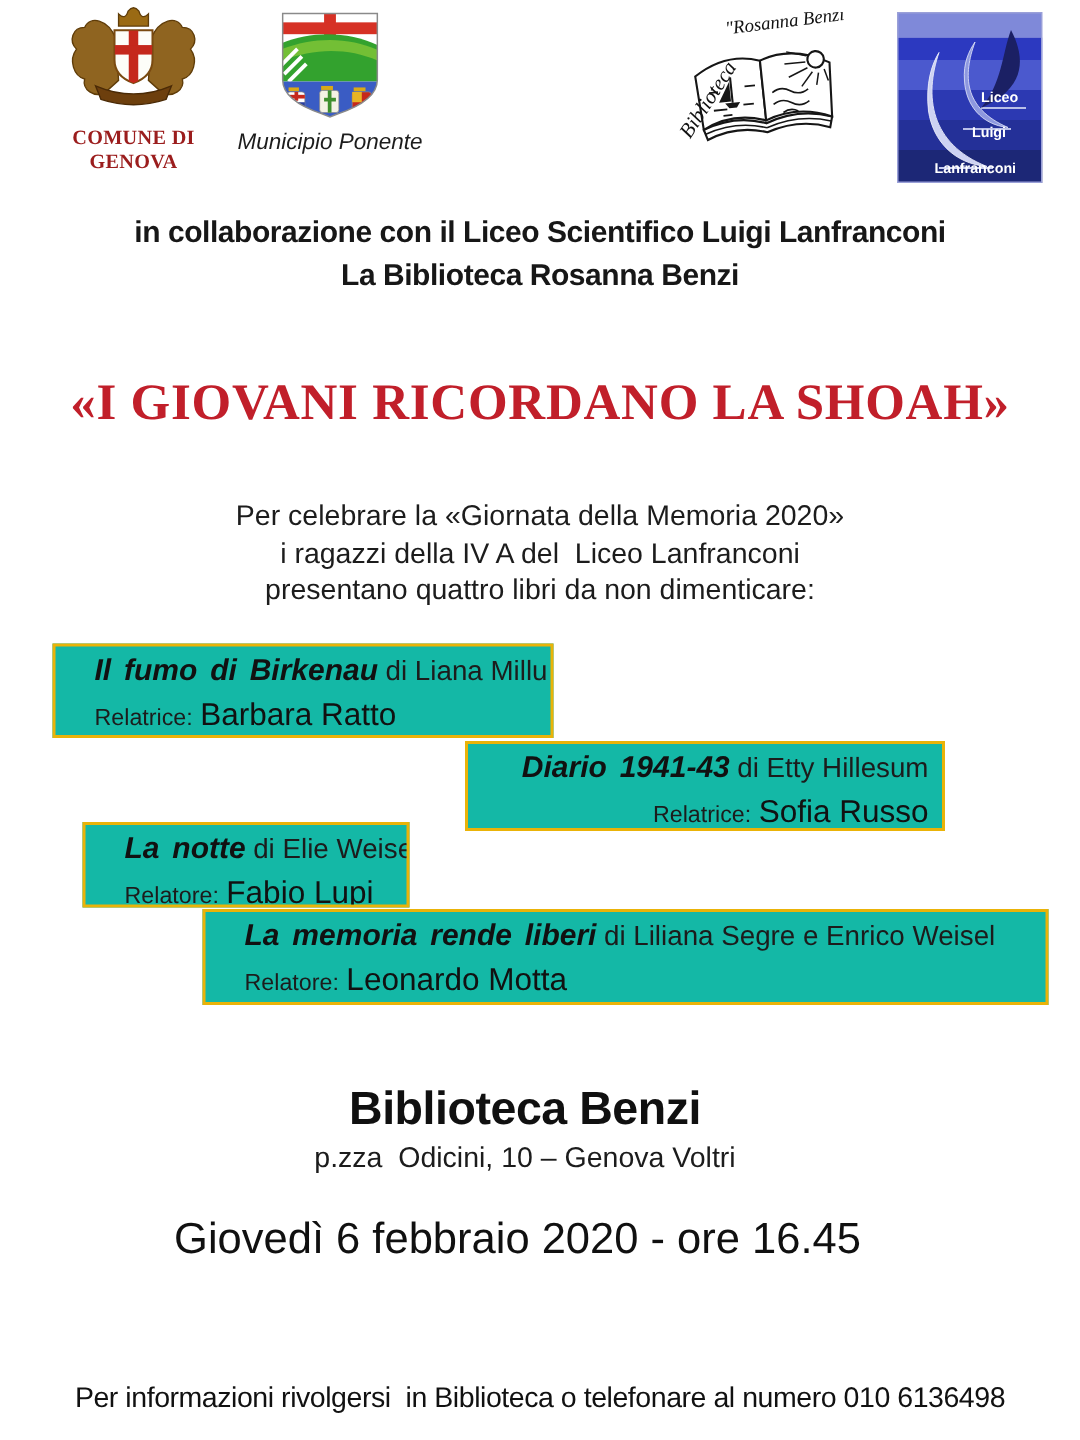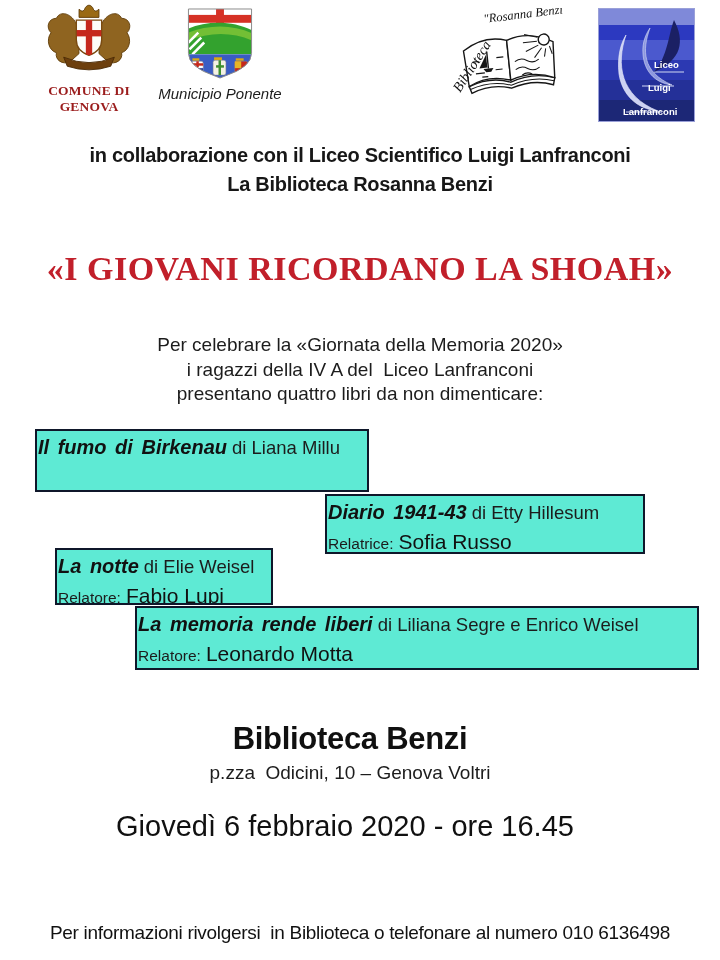--- a/index.html
+++ b/index.html
@@ -30,25 +30,25 @@
   .main-title{
     top:250px;font-family:"Liberation Serif",serif;font-weight:bold;
     font-size:34px;color:#c11f2a;letter-spacing:.5px;
   }
 
   
   .subtitle{top:333px;font-size:19px;line-height:24.5px;color:#1c1c1c;}
 
   
   .book-box{
-    position:absolute;background:#5eead4;border:2px solid #0f172a;
-    box-sizing:border-box;padding:3px 9px 0 1px;overflow:hidden;
+    position:absolute;background:#14b8a6;border:2px solid #eab308;
+    box-sizing:border-box;padding:3px 9px 0 26px;overflow:hidden;
   }
   .box-1{left:35px;top:429px;width:334px;height:63px;}
-  .box-2{left:325px;top:494px;width:320px;height:60px;}
+  .box-2{left:310px;top:494px;width:320px;height:60px;text-align:right;}
   .box-3{left:55px;top:548px;width:218px;height:57px;}
   .box-4{left:135px;top:606px;width:564px;height:64px;}
   .book-line1{line-height:26px;white-space:nowrap;}
   .book-title{font-weight:bold;font-style:italic;font-size:20px;word-spacing:3px;color:#111;}
   .book-author{font-size:18.5px;margin-left:5px;color:#1c1c1c;}
   .book-line2{line-height:29px;white-space:nowrap;}
   .book-role{font-size:15.5px;margin-right:5px;color:#1c1c1c;}
   .book-presenter{font-size:21px;color:#111;}
 
   
@@ -219,20 +219,23 @@
 <div class="abs center subtitle">
   <div>Per celebrare la «Giornata della Memoria 2020»</div>
   <div class="keep-ws">i ragazzi della IV A del  Liceo Lanfranconi</div>
   <div>presentano quattro libri da non dimenticare:</div>
 </div>
 
 <div class="book-box box-1">
   <div class="book-line1">
     <span class="book-title">Il fumo di Birkenau</span><span class="book-author">di Liana Millu</span>
   </div>
+  <div class="book-line2">
+    <span class="book-role">Relatrice:</span><span class="book-presenter">Barbara Ratto</span>
+  </div>
 </div>
 
 <div class="book-box box-2">
   <div class="book-line1">
     <span class="book-title">Diario 1941-43</span><span class="book-author">di Etty Hillesum</span>
   </div>
   <div class="book-line2">
     <span class="book-role">Relatrice:</span><span class="book-presenter">Sofia Russo</span>
   </div>
 </div>

